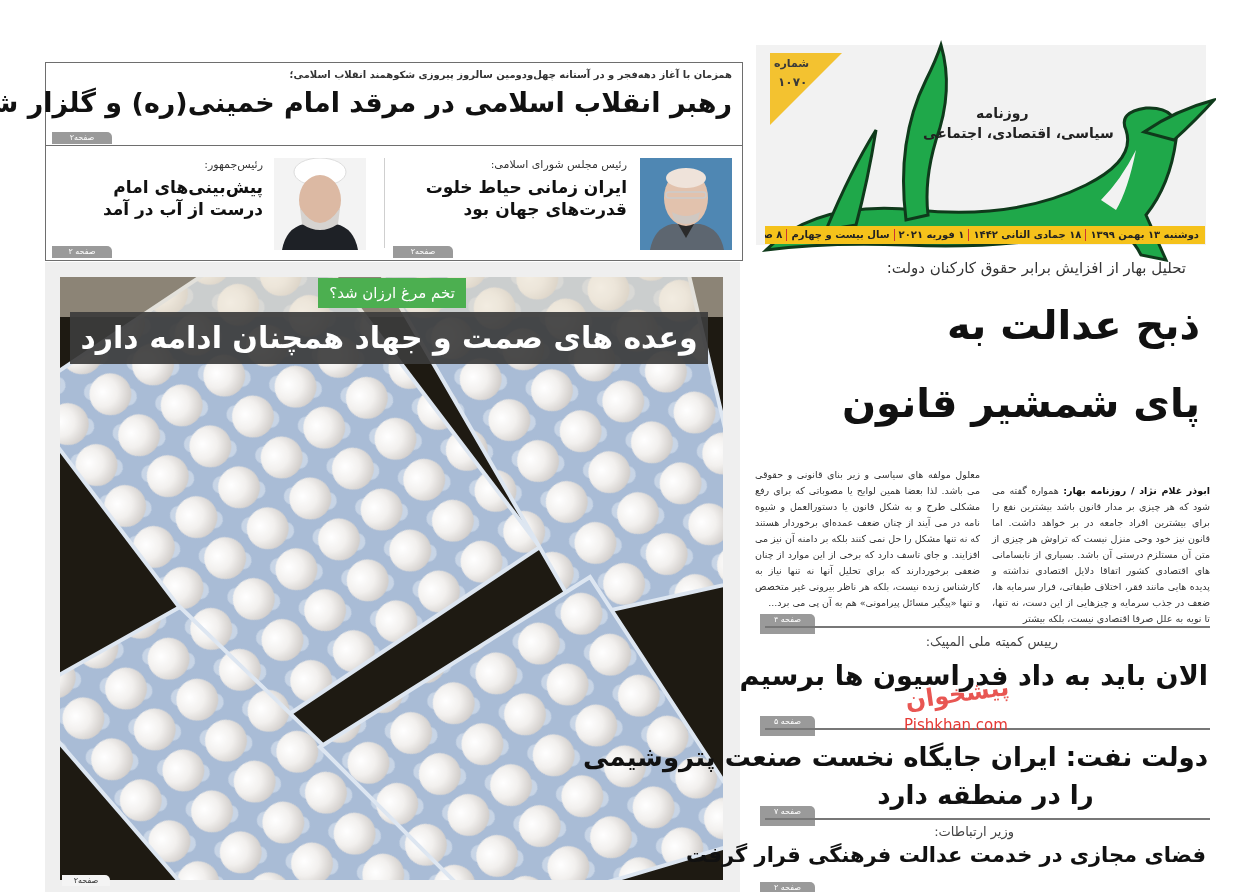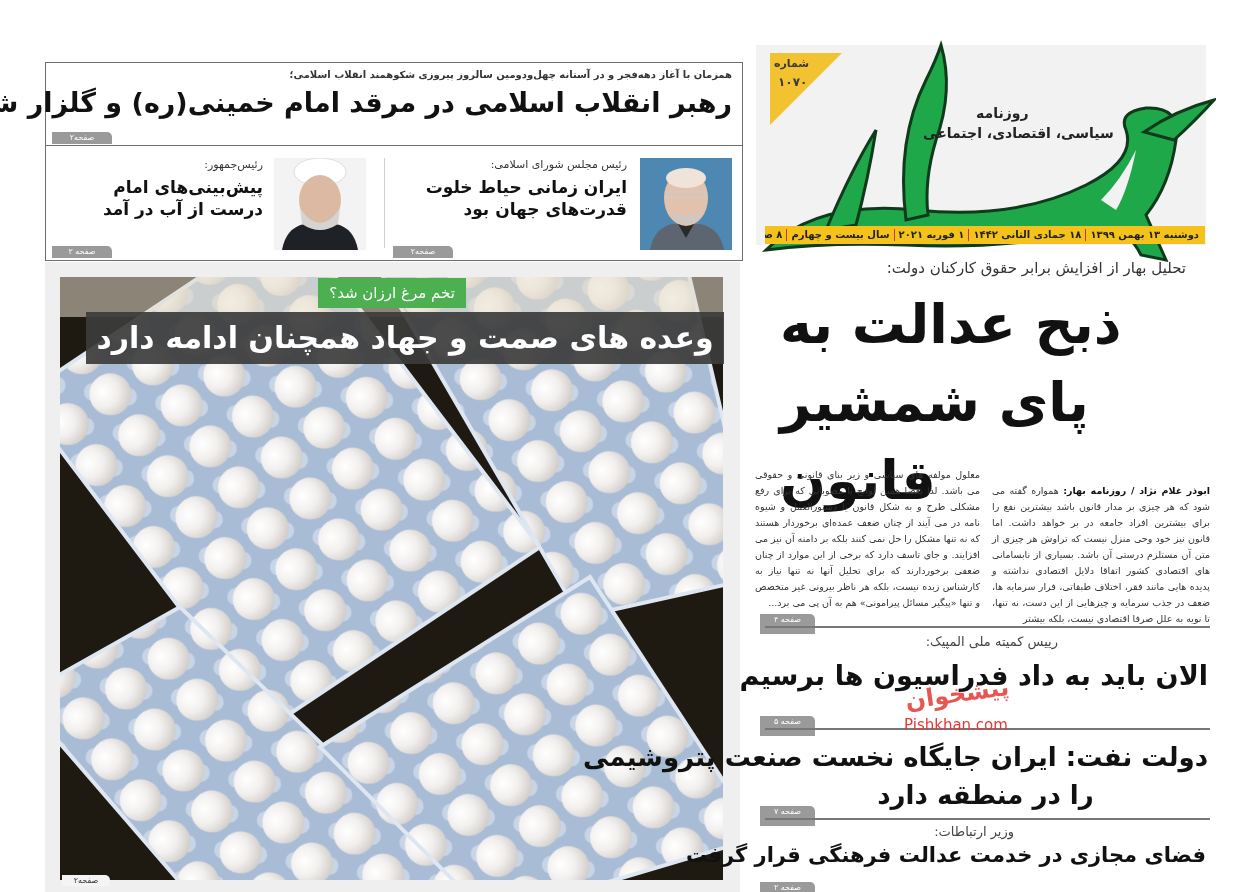--- a/index.html
+++ b/index.html
@@ -55,28 +55,28 @@
   .photo {
     position: absolute; left: 60px; top: 277px; width: 663px; height: 603px; overflow: hidden;
     background: #2a2417;
   }
   .photo-kicker {
     position: absolute; left: 318px; top: 278px; width: 148px; height: 30px; background: #4caf50; color: #fff;
     font-size: 15px; line-height: 30px; text-align: center;
   }
   .photo-title {
     position: absolute; left: 70px; top: 312px; width: 638px; height: 52px; background: rgba(60,60,60,0.92); color: #fff;
-    font-size: 30px; font-weight: bold; line-height: 52px; text-align: center; white-space: nowrap; letter-spacing: -0.5px; margin-left: 16px;
+    font-size: 30px; font-weight: bold; line-height: 52px; text-align: center; white-space: nowrap; letter-spacing: -0.5px;
   }
   .photo-pagetab { position: absolute; left: 62px; top: 875px; height: 11px; width: 48px; background: #f4f4f4; color: #333;
     font-size: 8px; line-height: 11px; text-align: center; border-radius: 0 5px 0 0; }
 
   
   .main-kicker { position: absolute; right: 64px; top: 259px; font-size: 15px; color: #333; white-space: nowrap; }
-  .main-headline { position: absolute; right: 50px; top: 286px; width: 420px; text-align: left; font-size: 54px; font-weight: bold; line-height: 78px; color: #111; letter-spacing: -1px; }
+  .main-headline { position: absolute; right: 50px; top: 286px; width: 420px; text-align: right; font-size: 40px; font-weight: bold; line-height: 78px; color: #111; letter-spacing: -1px; }
   .body-col { position: absolute; top: 467px; font-size: 9.5px; line-height: 16px; color: #333; text-align: justify; }
   .body-col.right { right: 40px; width: 218px; margin-top: 16px; }
   .body-col.left { right: 270px; width: 225px; }
   .body-col b { color: #111; }
 
   .rule { position: absolute; right: 40px; height: 1.5px; background: #777; }
   .right-tab { position: absolute; left: 760px; height: 20px; width: 55px; background: #9a9a9a; color: #fff; font-size: 8px; line-height: 11px; text-align: center; border-radius: 0 5px 0 0; }
 
   .story-kicker { position: absolute; font-size: 13px; color: #444; white-space: nowrap; }
   .story-title { position: absolute; font-size: 26px; font-weight: bold; color: #111; white-space: nowrap; text-align: center; letter-spacing: -0.5px; }

